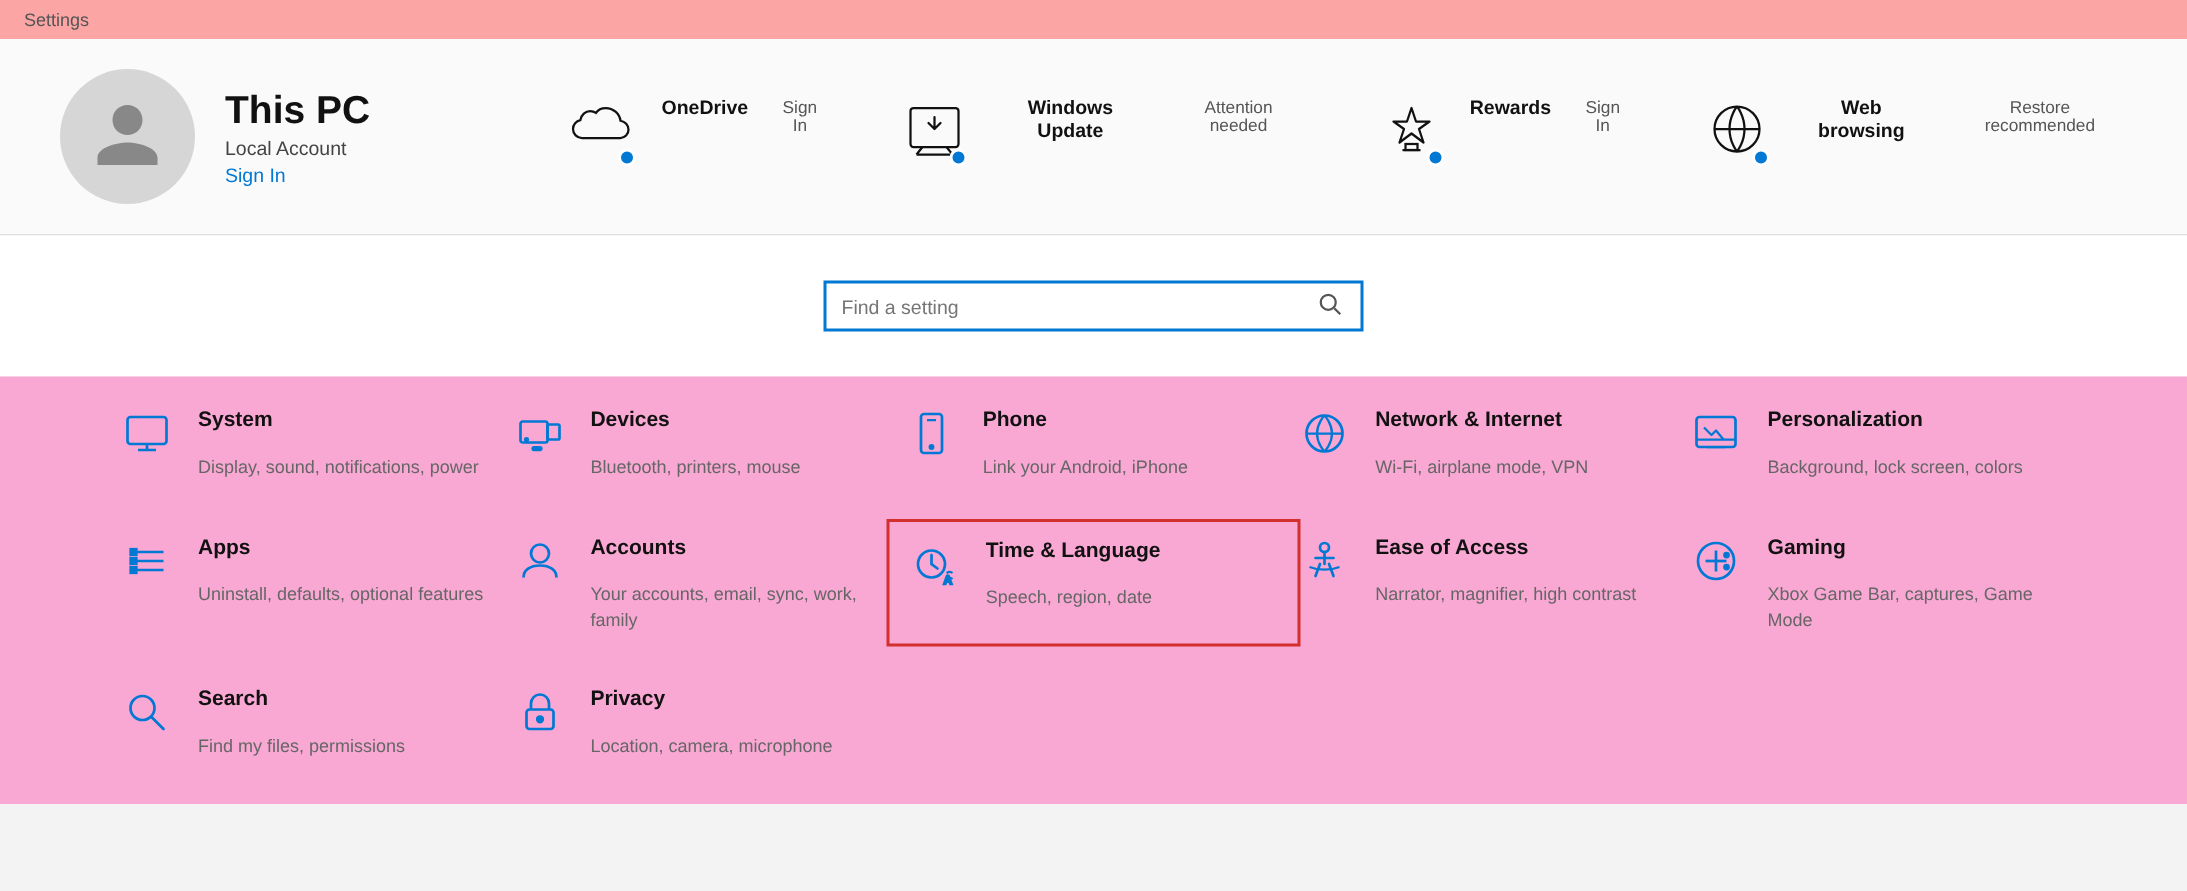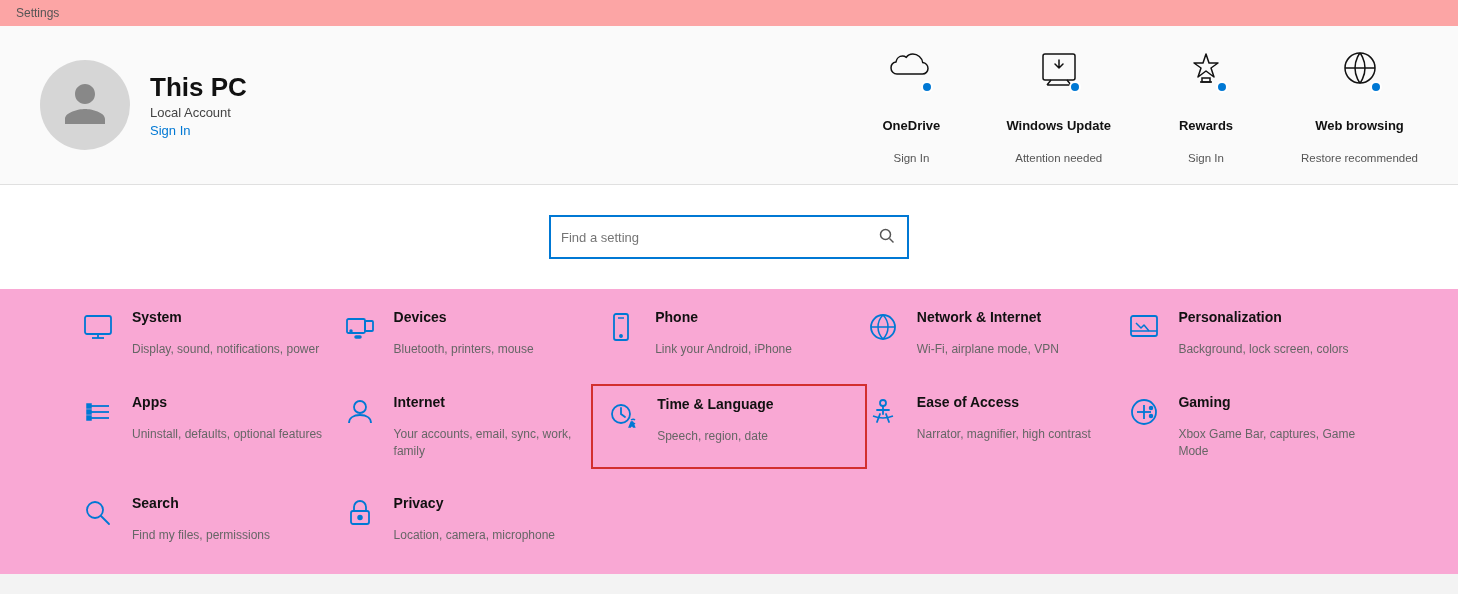--- a/index.html
+++ b/index.html
@@ -67,22 +67,21 @@
       margin-top: 3px;
     }
     .header-services {
       display: flex;
       gap: 50px;
       flex: 1;
       justify-content: flex-end;
     }
     .service-item {
       display: flex;
-      flex-direction: column;
-      align-items: center;
+      flex-direction: row;
       text-align: center;
       cursor: pointer;
       min-width: 90px;
       gap: 17px;
     }
     .service-icon {
       position: relative;
       margin-bottom: 8px;
     }
     .service-icon svg {
@@ -117,21 +116,21 @@
       background: white;
       padding: 30px 0;
       display: flex;
       justify-content: center;
     }
     .search-box {
       display: flex;
       align-items: center;
       border: 2px solid #0078d4;
       width: 360px;
-      height: 44px;
+      height: 34px;
       padding: 0 10px;
       background: white;
     }
     .search-box input {
       border: none;
       outline: none;
       flex: 1;
       font-size: 13px;
       color: #333;
       background: transparent;
@@ -373,21 +372,21 @@
   </div>
 
   <div class="setting-item">
     <div class="setting-item-icon">
       <svg viewBox="0 0 32 32">
         <circle cx="16" cy="11" r="6" stroke="#0078d4" stroke-width="1.8"></circle>
         <path d="M5 27c0-5 4.5-8 11-8s11 3 11 8" stroke="#0078d4" stroke-width="1.8"></path>
       </svg>
     </div>
     <div class="setting-text">
-      <h3>Internet</h3>
+      <h3>Accounts</h3>
       <p>Your accounts, email, sync, work, family</p>
     </div>
   </div>
 
   <div class="setting-item highlighted" style="border: 2px solid #d32f2f; padding: 10px 12px; position: relative;">
     <div class="setting-item-icon">
       <svg viewBox="0 0 32 32">
         <circle cx="14" cy="16" r="9" stroke="#0078d4" stroke-width="1.8"></circle>
         <path d="M14 10v6l4 3" stroke="#0078d4" stroke-width="1.8" stroke-linecap="round"></path>
         <path d="M24 22c1.5-1 3-1 4 0M24 26c1.5-1 3-1 4 0" stroke="#0078d4" stroke-width="1.5"></path>

